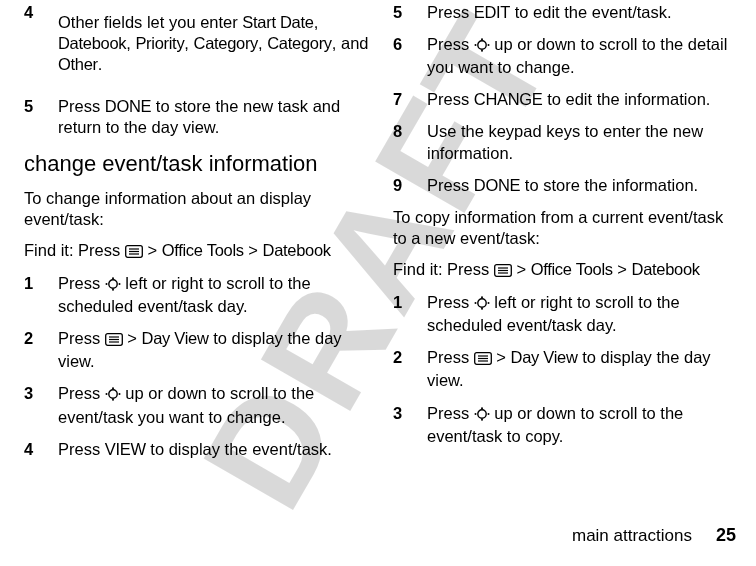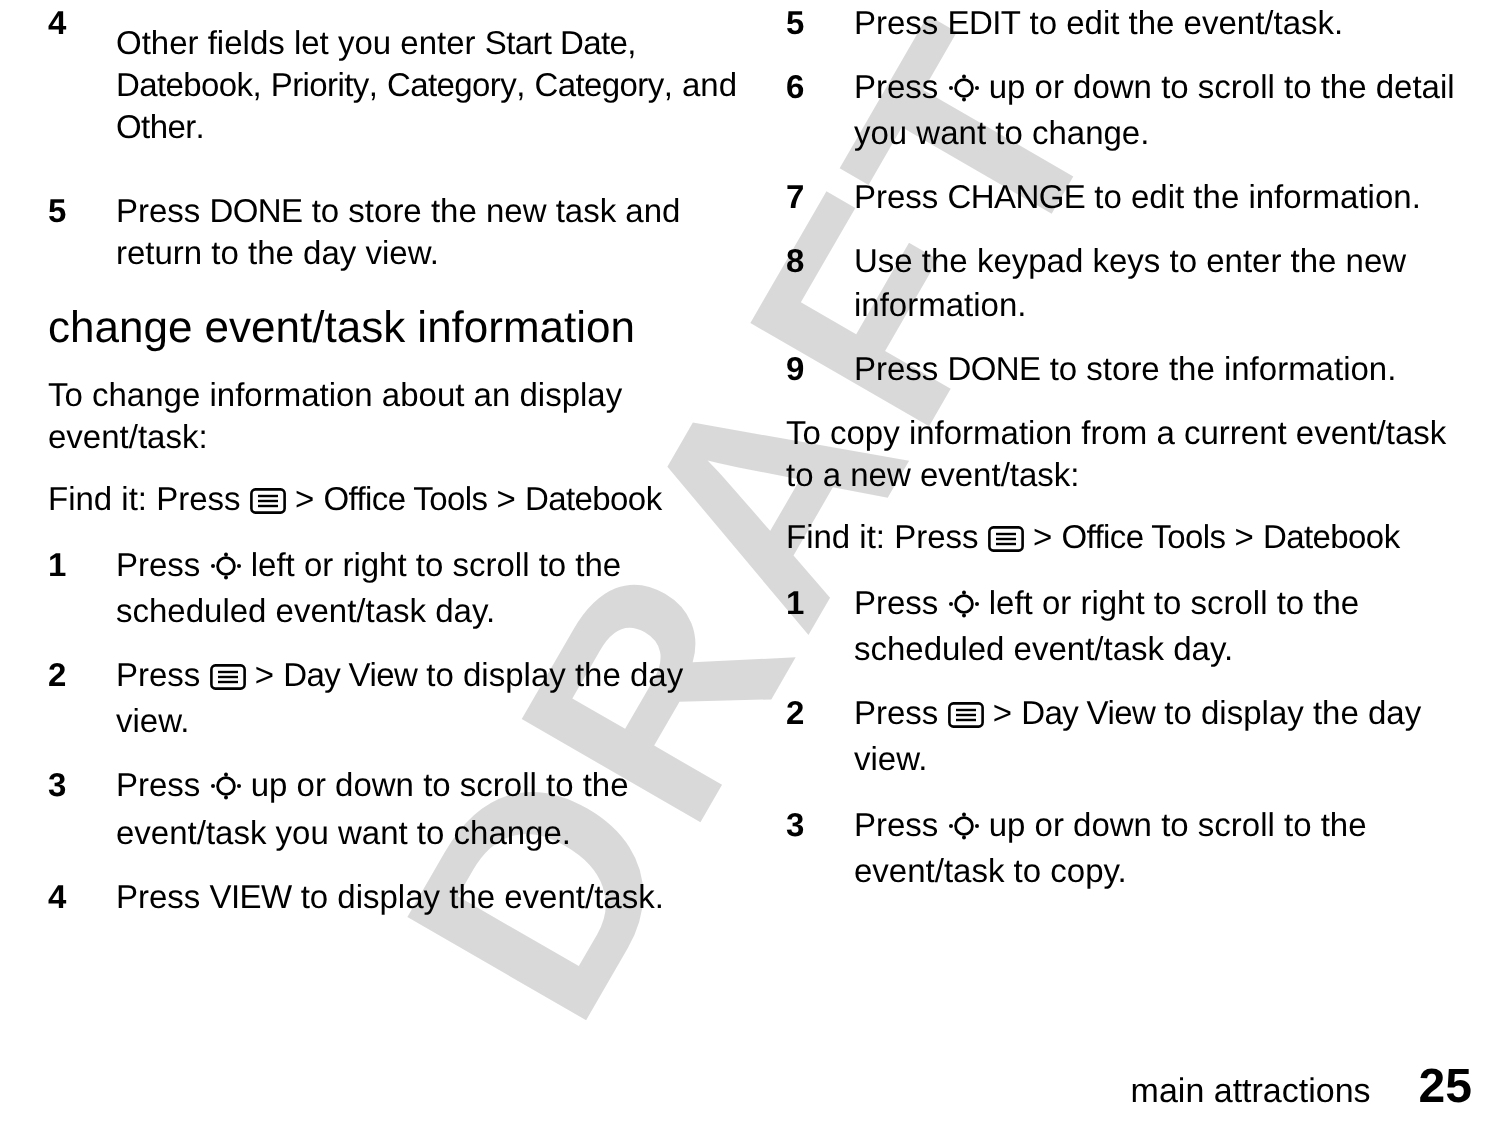--- a/index.html
+++ b/index.html
@@ -46,25 +46,25 @@
   .findit { margin-bottom: 10px; }
   .nav-icon, .menu-icon {
     display: inline-block;
     vertical-align: -2px;
   }
   .footer {
     display: flex;
     justify-content: flex-end;
     align-items: baseline;
     gap: 24px;
-    padding: 6px 2px 8px 0;
+    padding: 6px 2px 20px 0;
     font-size: 17px;
   }
   .footer .label { font-weight: 400; }
-  .footer .pnum { font-weight: 700; font-size: 24px; }
+  .footer .pnum { font-weight: 700; font-size: 18px; }
   svg { display: inline-block; }
 </style>
 </head>
 <body>
 
 <div class="watermark">DRAFT</div>
 
 <div class="page">
   <div class="columns">
 

